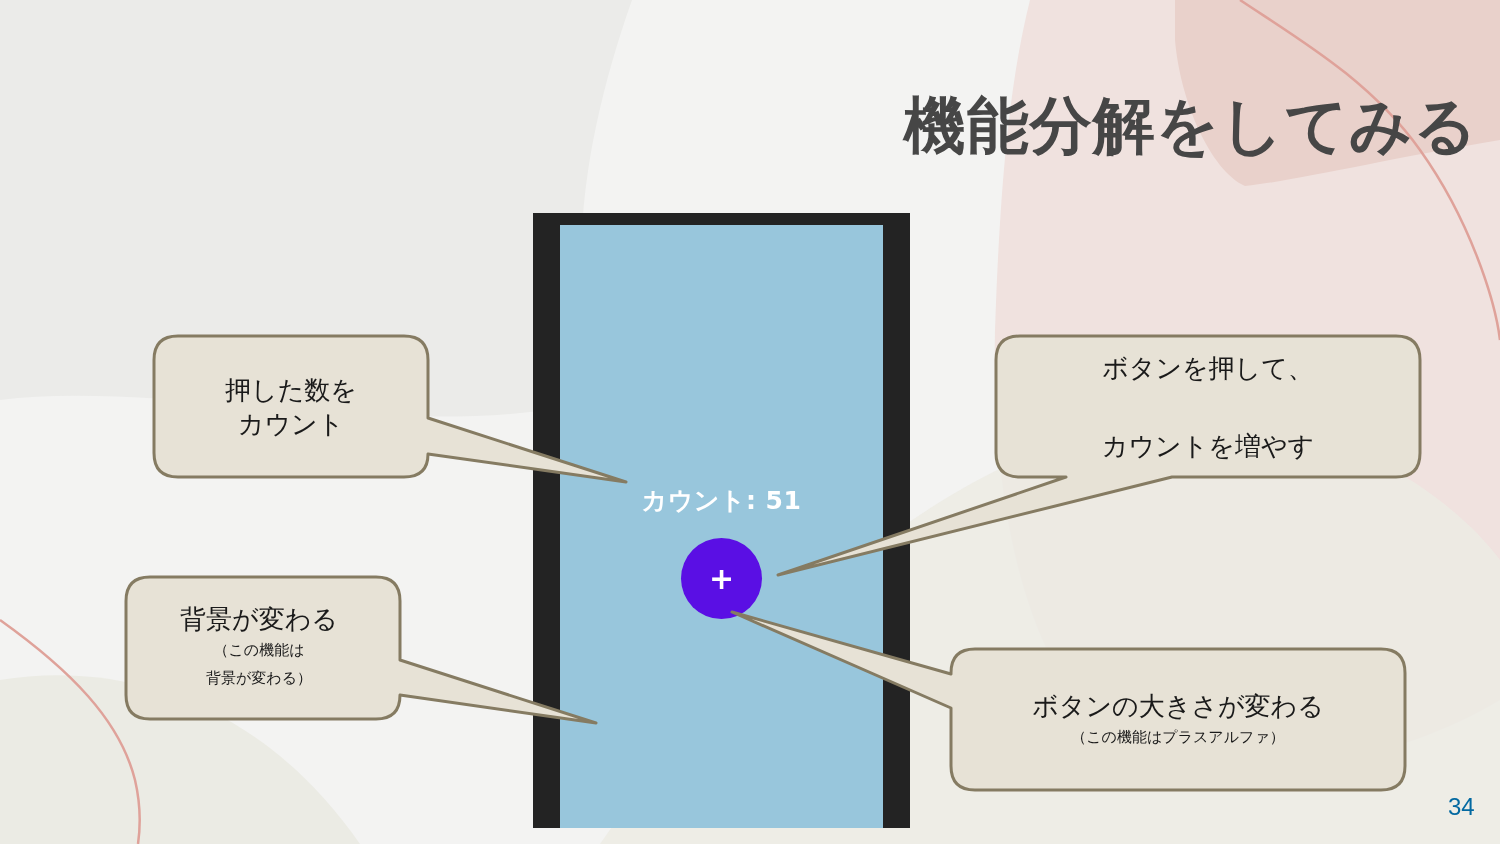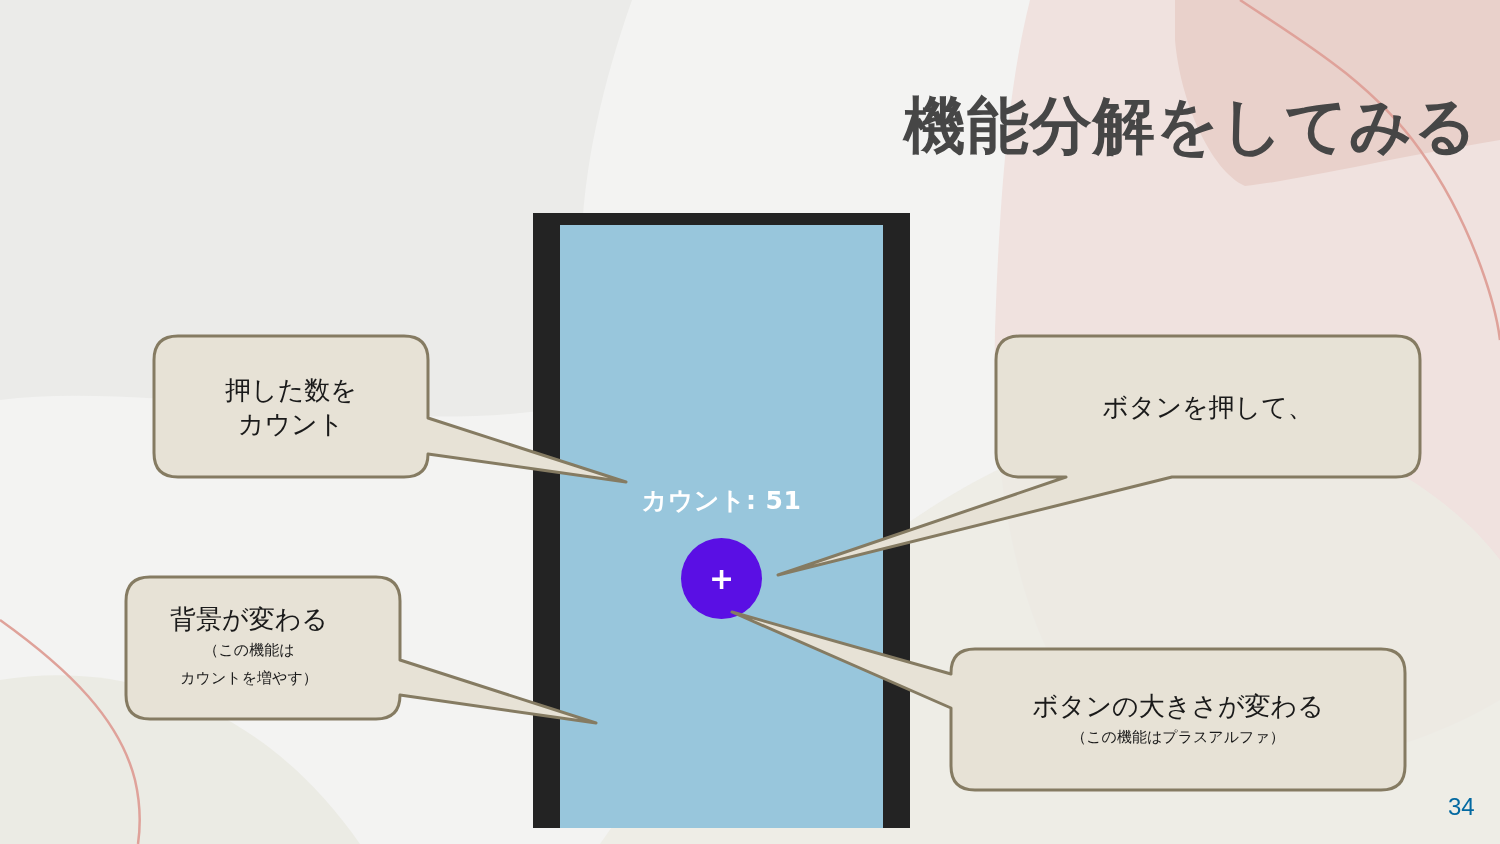--- a/index.html
+++ b/index.html
@@ -80,26 +80,27 @@
   </g>
 </svg>
 
 <div class="callout-text" style="left:154px; top:336px; width:274px; height:141px;">
   <div class="ct-main">押した数を</div>
   <div class="ct-main">カウント</div>
 </div>
 
 <div class="callout-text" style="left:996px; top:336px; width:424px; height:141px;gap:44px;">
   <div class="ct-main" style="text-align:left;">ボタンを押して、</div>
+  <div class="ct-main" style="text-align:left;">カウントを増やす</div>
 </div>
 
-<div class="callout-text" style="left:112px; top:577px; width:274px; height:140px;">
+<div class="callout-text" style="left:122px; top:577px; width:274px; height:140px;">
   <div class="ct-main">背景が変わる</div>
   <div class="ct-sub">（この機能は</div>
-  <div class="ct-sub">カウントを増やす）</div>
+  <div class="ct-sub">背景が変わる）</div>
 </div>
 
 <div class="callout-text" style="left:951px; top:649px; width:454px; height:141px;">
   <div class="ct-main">ボタンの大きさが変わる</div>
   <div class="ct-sub">（この機能はプラスアルファ）</div>
 </div>
 
 <div class="page-number">34</div>
 
 </body></html>

